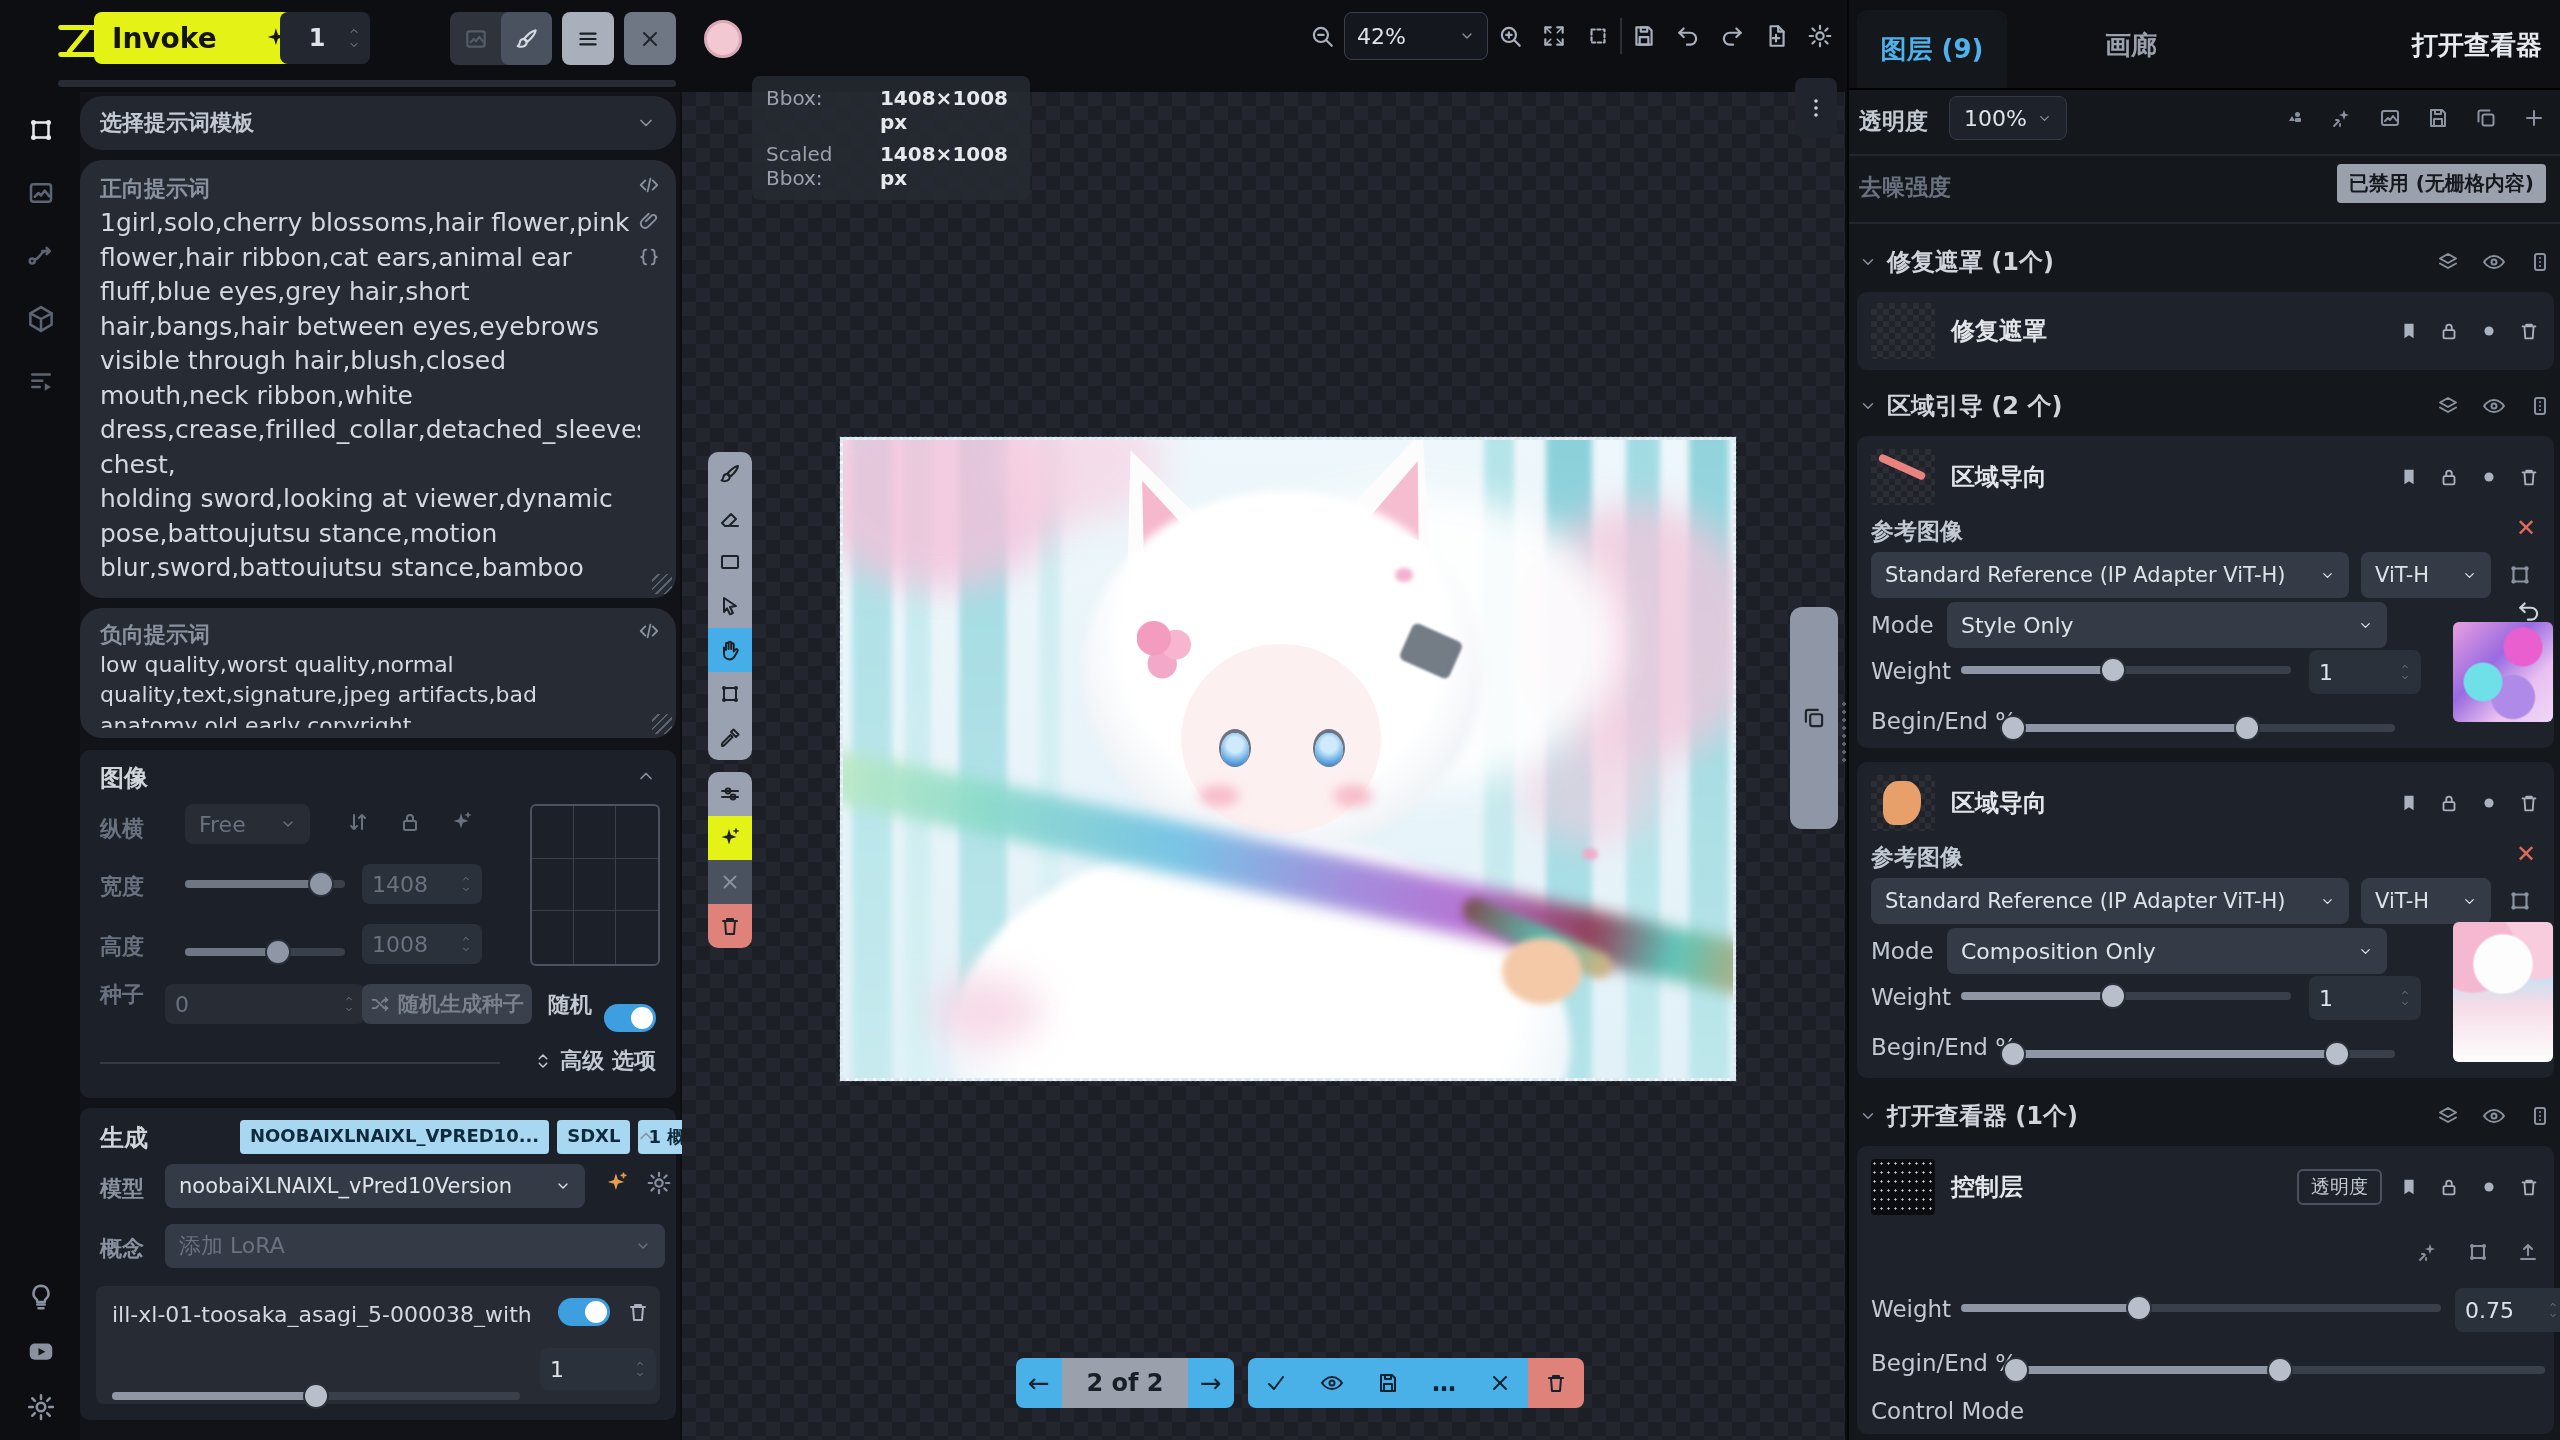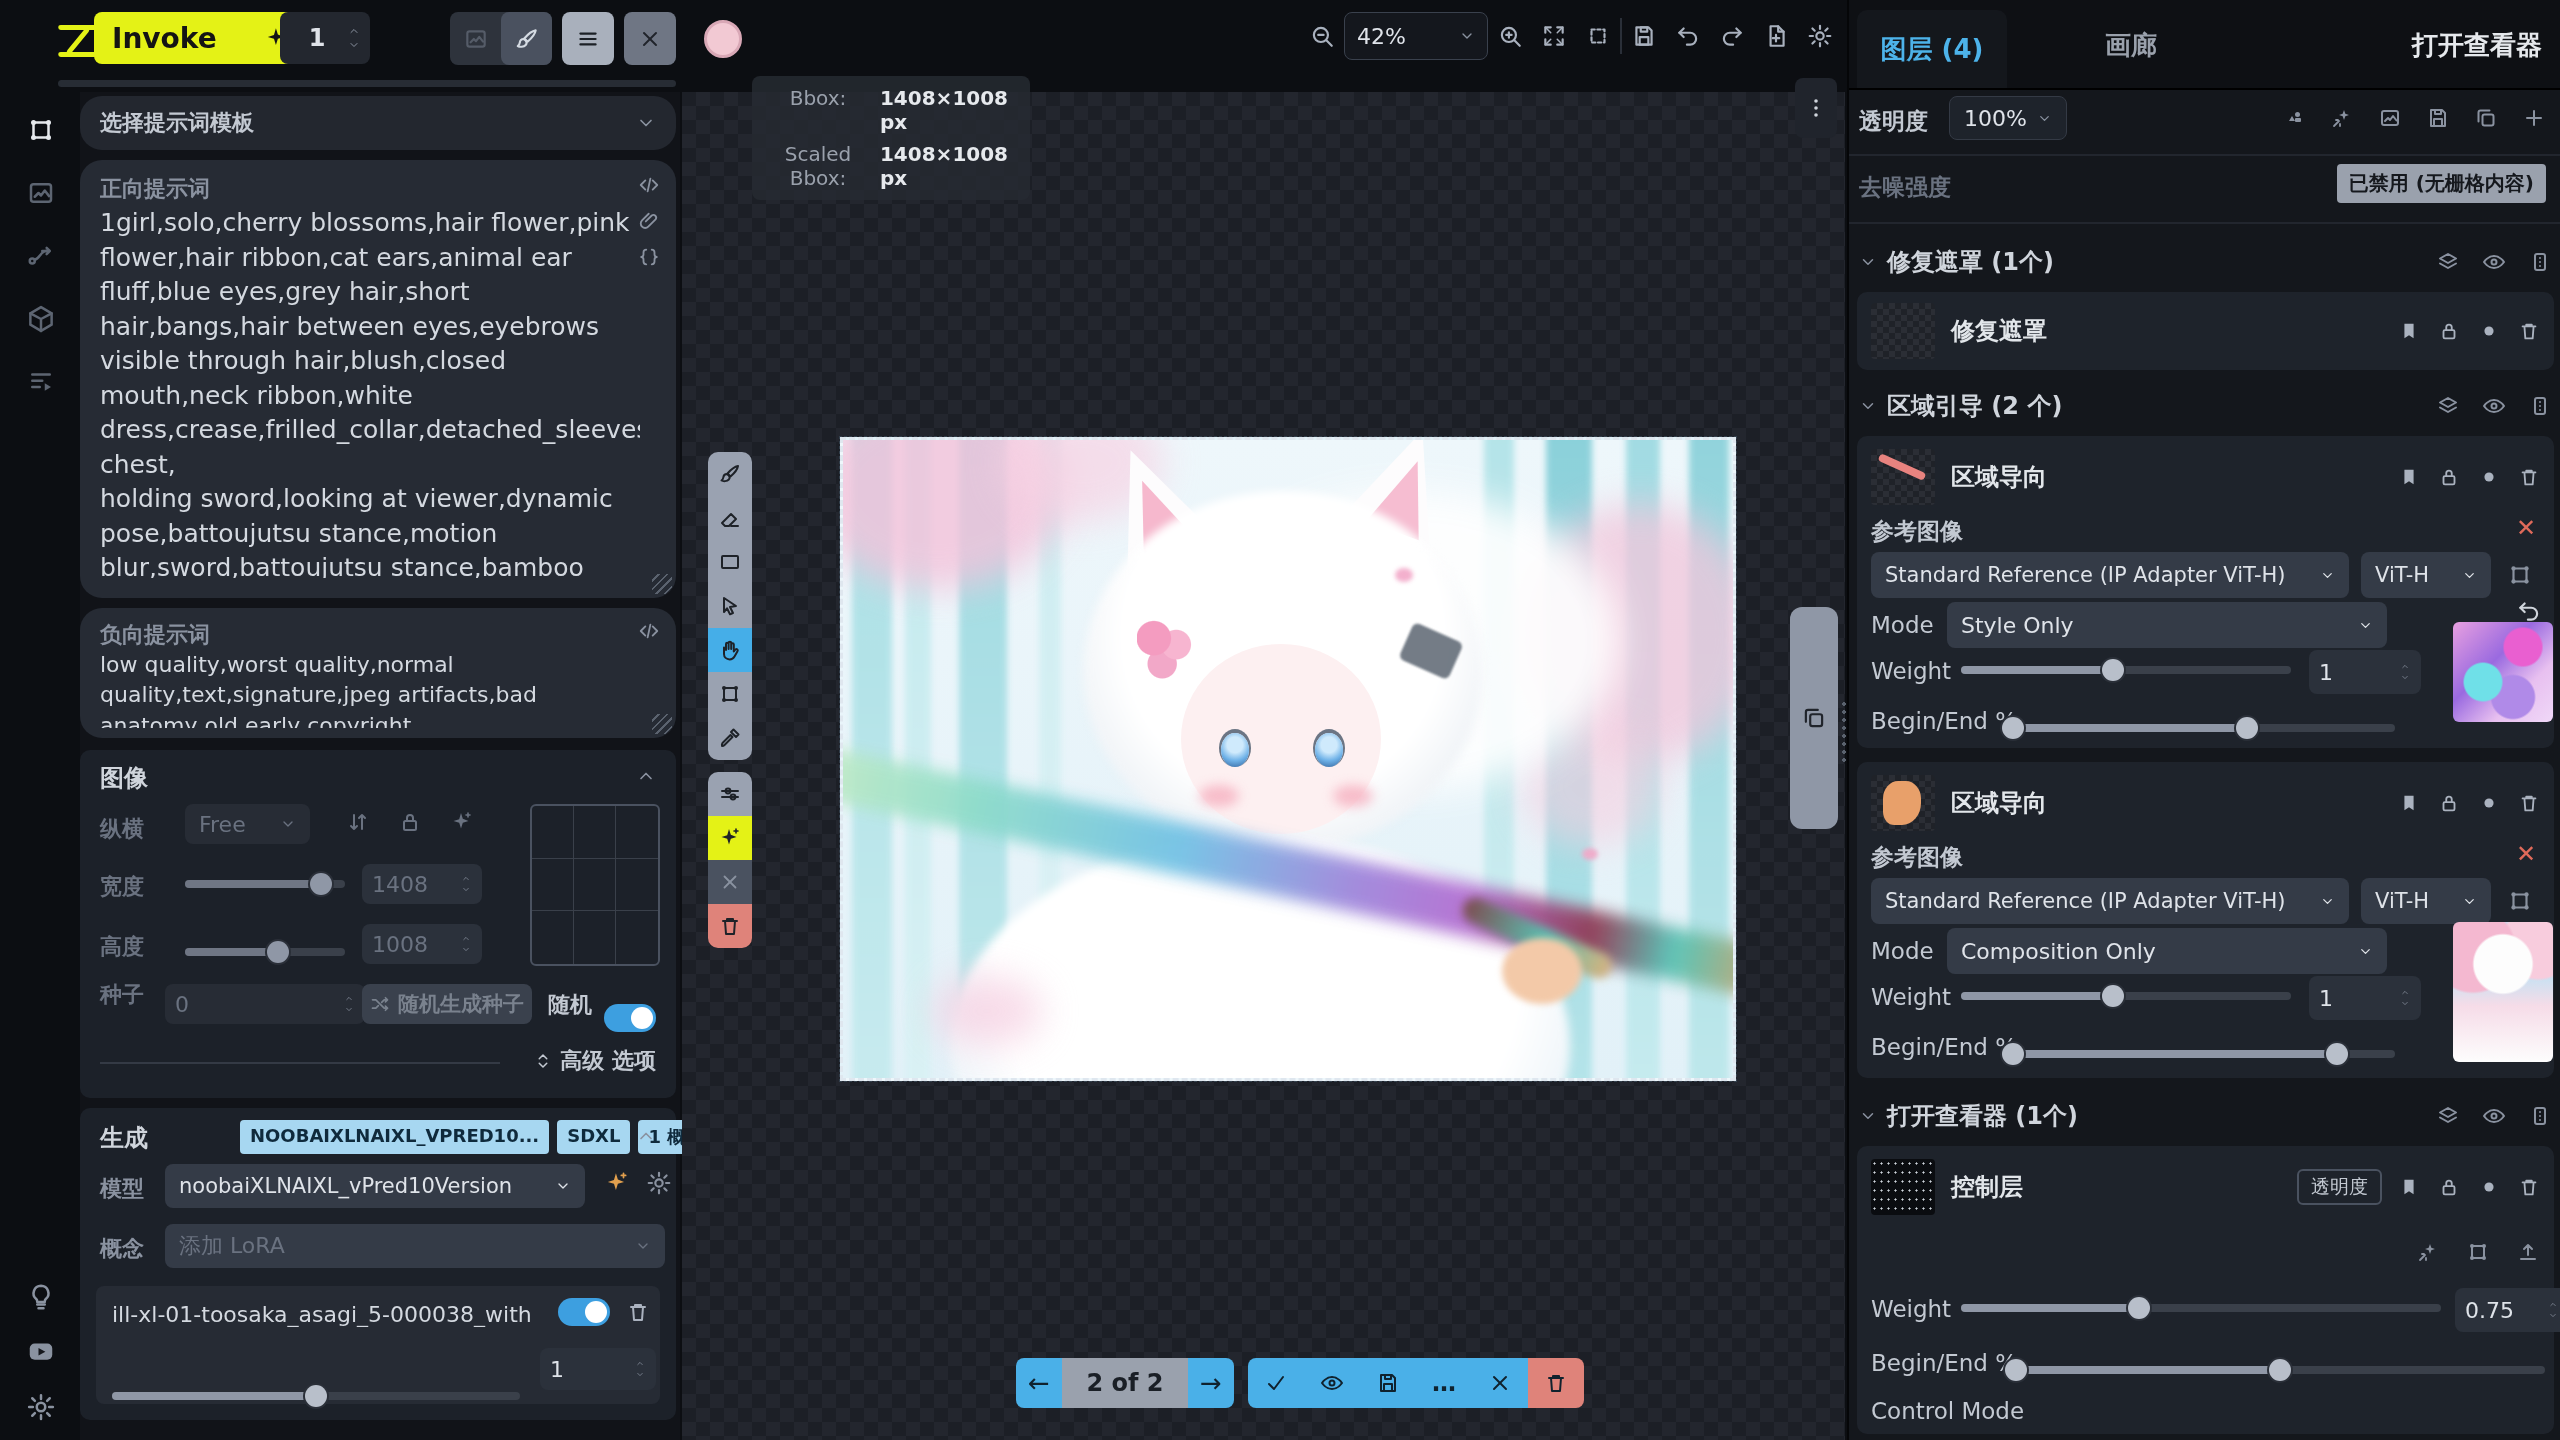--- a/index.html
+++ b/index.html
@@ -45,21 +45,21 @@
   .toggle::after{content:"";position:absolute;right:3px;top:3px;width:22px;height:22px;border-radius:50%;background:#fff;}
   .badge{background:#a7d7f1;color:#0f2a3c;font-weight:bold;font-size:18px;border-radius:4px;
     padding:5px 10px;white-space:nowrap;}
   .grip{position:absolute;width:20px;height:20px;background:
     repeating-linear-gradient(135deg,transparent 0 4px,#5a626e 4px 6px);}
   
   .checker{background:conic-gradient(#23262e 25%,#1c1f26 0 50%,#23262e 0 75%,#1c1f26 0);background-size:28px 28px;}
   .thumbchk{background:conic-gradient(#2b2e35 25%,#1f2228 0 50%,#2b2e35 0 75%,#1f2228 0);background-size:12px 12px;}
   .toolseg{width:44px;height:44px;display:flex;align-items:center;justify-content:center;color:#1e2228;}
   .bboxrow{display:flex;gap:10px;font-size:20px;align-items:baseline;}
-  .bboxrow .l{color:#9aa1ac;width:124px;text-align:center;}
+  .bboxrow .l{color:#9aa1ac;width:124px;text-align:left;}
   .bboxrow .v{color:#e6e9ed;font-weight:bold;}
   
   .rpanel{left:1847px;top:0;width:713px;height:1440px;background:#14171c;border-left:2px solid #050608;}
   .rtab{position:absolute;font-size:26px;font-weight:bold;}
   .seedbtn{background:#3a414d;border-radius:8px;color:#7a828e;font-weight:bold;font-size:21px;
     display:flex;align-items:center;justify-content:center;gap:8px;}
   .sech{position:absolute;left:10px;right:10px;height:40px;display:flex;align-items:center;gap:10px;}
   .sech .t{font-weight:bold;font-size:24px;color:#d0d5dc;flex:1;}
   .sech .ics{display:flex;gap:22px;color:#8a92a0;}
   .rcard{position:absolute;left:8px;width:697px;background:#1e232b;border-radius:10px;}
@@ -784,21 +784,21 @@
         <svg class="ic" width="24" height="24">
           <use href="#i-trash"></use>
         </svg>
       </div>
   </div>
 
   <div class="abs rpanel">
 
     <div class="abs" style="left:0;top:0;width:713px;height:88px;background:#0e1014;border-bottom:2px solid #000;"></div>
     <div class="abs" style="left:8px;top:10px;width:150px;height:78px;background:#14171c;border-radius:10px 10px 0 0;display:flex;align-items:center;justify-content:center;">
-      <span class="rtab" style="color:#4db3ea;position:static;">图层 (4)</span>
+      <span class="rtab" style="color:#4db3ea;position:static;">图层 (9)</span>
     </div>
     <div class="abs rtab" style="left:256px;top:28px;color:#9aa1ac;">画廊</div>
     <div class="abs rtab" style="right:20px;top:28px;color:#e6e9ed;">打开查看器</div>
 
     <div class="abs rlbl" style="left:10px;top:106px;font-weight:bold;">透明度</div>
     <div class="abs dd" style="left:100px;top:96px;width:118px;height:44px;background:#1e232b;border:1px solid #343a45;box-sizing:border-box;">
       <span>100%</span>
       <svg class="ic" width="15" height="15" style="color:#8a92a0;">
           <use href="#i-chevd"></use>
         </svg>

